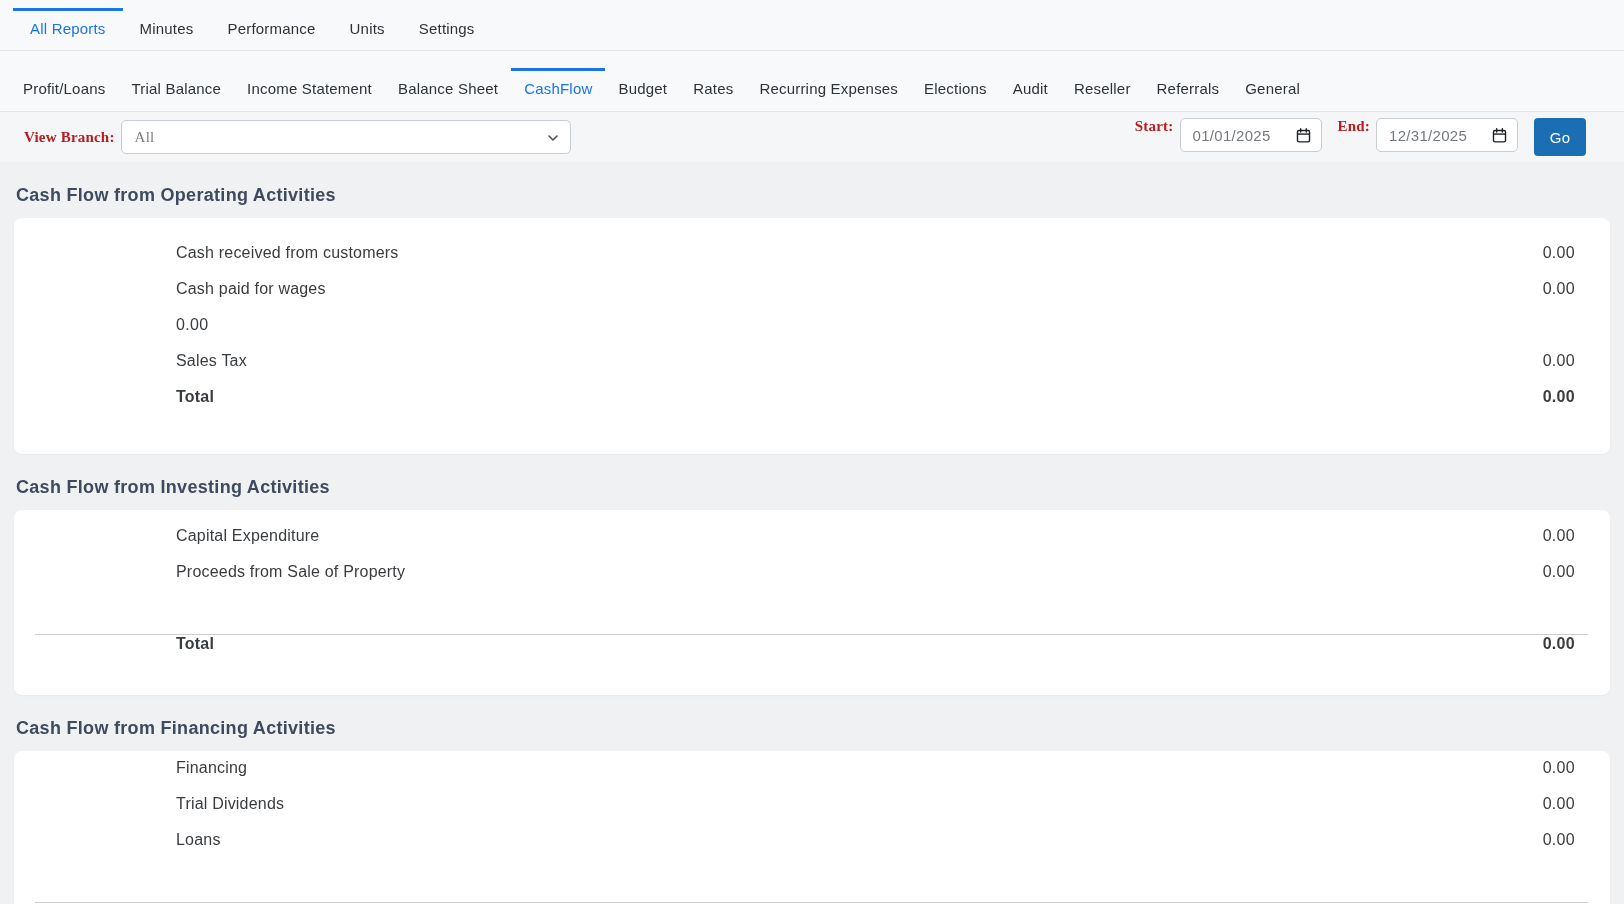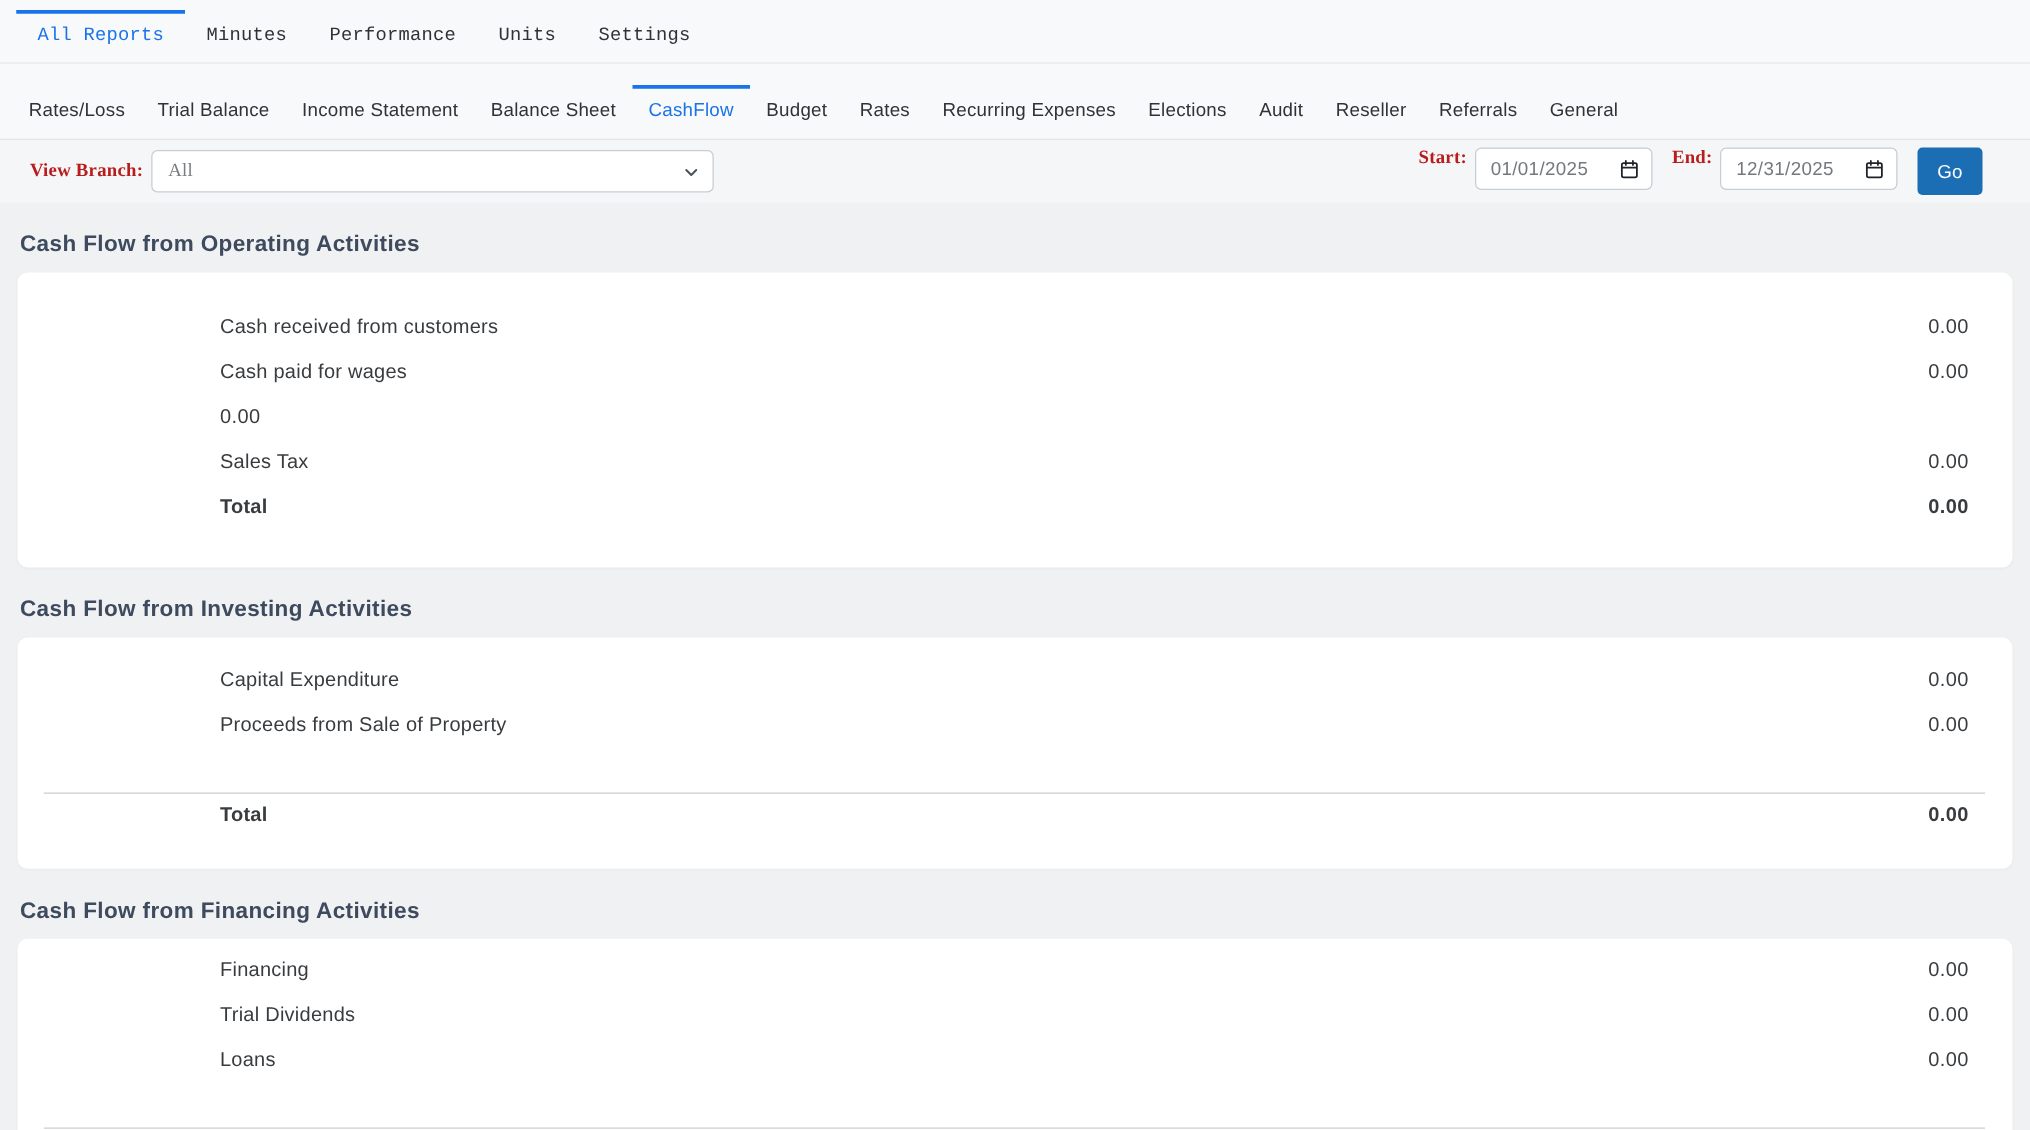--- a/index.html
+++ b/index.html
@@ -15,21 +15,21 @@
   * { box-sizing: border-box; }
 
   
   .nav-row {
     background: #f8f9fa;
     border-bottom: 1px solid #e3e5e8;
     display: flex;
     align-items: flex-end;
     white-space: nowrap;
   }
-  .nav-primary { padding: 8px 0 0 13px; font-family: Liberation Mono, monospace; }
+  .nav-primary { padding: 8px 0 0 13px; }
   .nav-secondary { padding: 17px 0 0 10px; }
   .tab {
     display: inline-block;
     border-top: 3px solid transparent;
     padding: 8px 17px 12px 17px;
     font-size: 15px;
     font-weight: 500;
     letter-spacing: 0.2px;
     color: #2e3338;
     line-height: 19px;
@@ -129,21 +129,21 @@
     border-radius: 8px;
     box-shadow: 0 1px 2px rgba(40,50,60,0.04);
   }
   .card-1 { padding: 26px 0 30px 0; }
   .card-2 { padding: 17px 0 24px 0; }
   .card-3 { padding: 8px 0 60px 0; }
   .row {
     position: relative;
     height: 36px;
     display: flex;
-    align-items: center;
+    align-items: flex-start;
     padding: 0 35px 0 162px;
   }
   .row-label {
     flex: 1;
     font-size: 16px;
     color: #393c3f;
     letter-spacing: 0.2px;
   }
   .row-value {
     font-size: 16px;
@@ -172,21 +172,21 @@
     <a class="tab"><span>Performance</span></a>
 
     <a class="tab"><span>Units</span></a>
 
     <a class="tab"><span>Settings</span></a>
 
 </nav>
 
 <nav class="nav-row nav-secondary">
 
-    <a class="tab"><span>Rates/Loss</span></a>
+    <a class="tab"><span>Profit/Loans</span></a>
 
     <a class="tab"><span>Trial Balance</span></a>
 
     <a class="tab"><span>Income Statement</span></a>
 
     <a class="tab"><span>Balance Sheet</span></a>
 
     <a class="tab active"><span>CashFlow</span></a>
 
     <a class="tab"><span>Budget</span></a>

